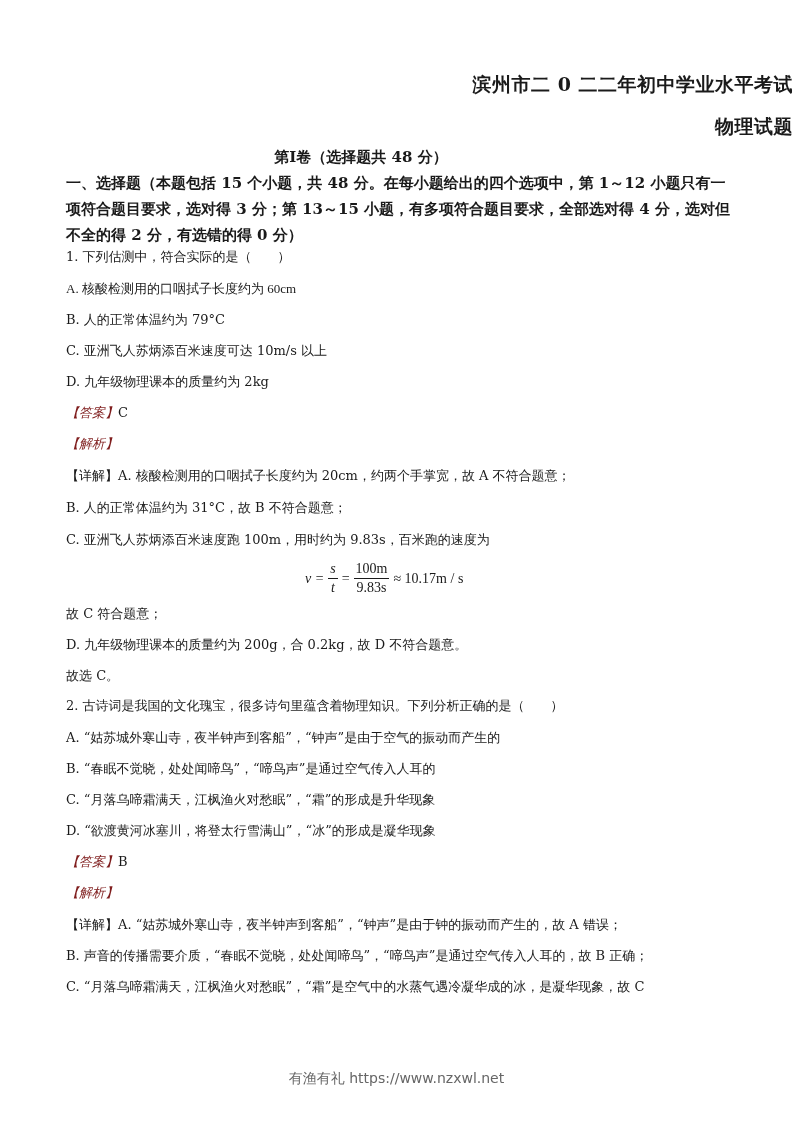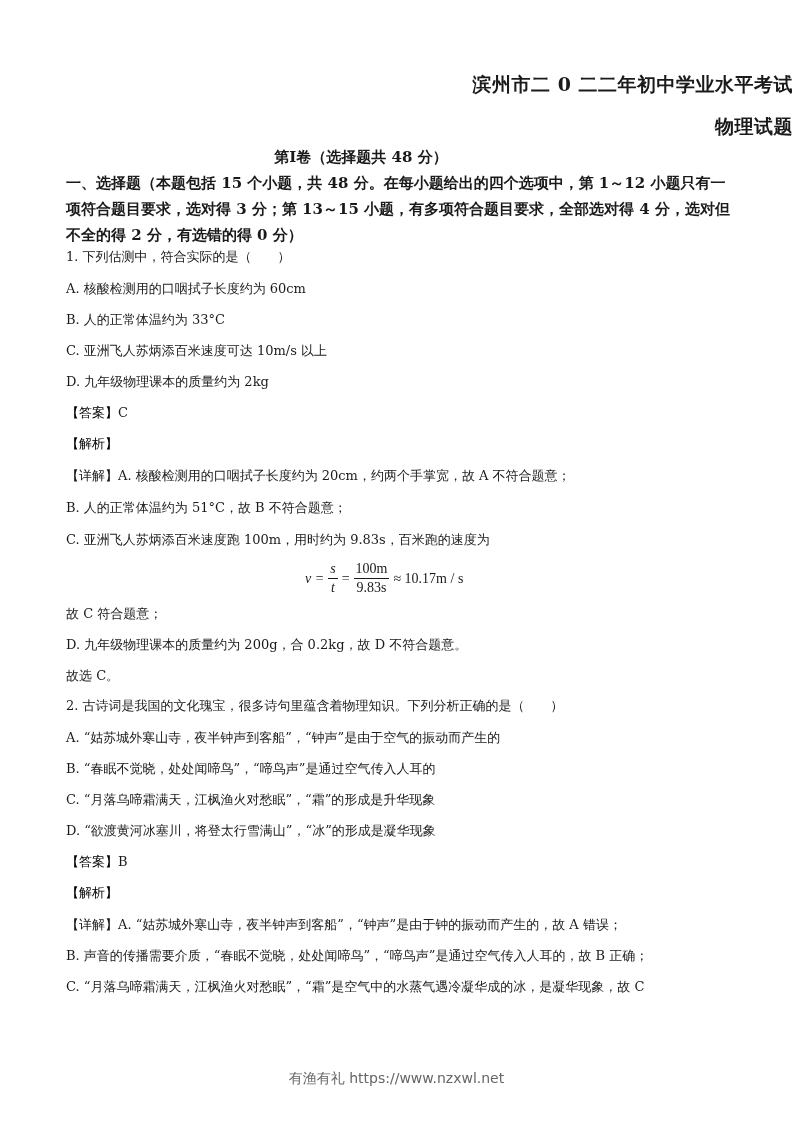--- a/index.html
+++ b/index.html
@@ -15,21 +15,21 @@
   }
   .section {
     left: 0; width: 722px; text-align: center;
     font-weight: bold; font-size: 15px;
   }
   .instr {
     left: 66px; width: 670px; font-weight: bold; font-size: 15px;
     line-height: 26px; white-space: normal;
   }
   .line { left: 66px; font-size: 13px; }
-  .label { color: #000000; }
+  .label { color: #7f1d1d; font-style: italic; }
   .formula {
     left: 305px; top: 560px; font-size: 14px; font-family: "Liberation Serif", serif;
     display: flex; align-items: center; gap: 4px;
   }
   .frac { display: inline-flex; flex-direction: column; align-items: center; }
   .frac .num { border-bottom: 1px solid #1a1a1a; padding: 0 2px; line-height: 18px; }
   .frac .den { line-height: 18px; padding: 0 2px; }
   .it { font-style: italic; }
   .footer {
     left: 0; width: 793px; text-align: center; top: 1070px;
@@ -38,35 +38,35 @@
 </style>
 </head>
 <body>
 
 <div class="abs title" style="top:72px;">滨州市二 0 二二年初中学业水平考试</div>
 <div class="abs title" style="top:114px;">物理试题</div>
 <div class="abs section" style="top:148px;">第Ⅰ卷（选择题共 48 分）</div>
 <div class="abs instr" style="top:170px;">一、选择题（本题包括 15 个小题，共 48 分。在每小题给出的四个选项中，第 1～12 小题只有一项符合题目要求，选对得 3 分；第 13～15 小题，有多项符合题目要求，全部选对得 4 分，选对但不全的得 2 分，有选错的得 0 分）</div>
 
 <div class="abs line" style="top:248px;">1. 下列估测中，符合实际的是（　　）</div>
-<div class="abs line" style="top:280px;">A. 核酸检测用的口咽拭子长度约为 60cm</div>
-<div class="abs line" style="top:311px;">B. 人的正常体温约为 33°C</div>
+<div class="abs line" style="top:280px;font-family:Liberation Serif, serif;">A. 核酸检测用的口咽拭子长度约为 60cm</div>
+<div class="abs line" style="top:311px;">B. 人的正常体温约为 79°C</div>
 <div class="abs line" style="top:342px;">C. 亚洲飞人苏炳添百米速度可达 10m/s 以上</div>
 <div class="abs line" style="top:373px;">D. 九年级物理课本的质量约为 2kg</div>
 
 <div class="abs line" style="top:404px;">
   <span class="label">【答案】</span><span>C</span>
 </div>
 <div class="abs line" style="top:435px;">
   <span class="label">【解析】</span>
 </div>
 <div class="abs line" style="top:467px;">
   <span>【详解】</span><span>A. 核酸检测用的口咽拭子长度约为 20cm，约两个手掌宽，故 A 不符合题意；</span>
 </div>
-<div class="abs line" style="top:499px;">B. 人的正常体温约为 51°C，故 B 不符合题意；</div>
+<div class="abs line" style="top:499px;">B. 人的正常体温约为 31°C，故 B 不符合题意；</div>
 <div class="abs line" style="top:531px;">C. 亚洲飞人苏炳添百米速度跑 100m，用时约为 9.83s，百米跑的速度为</div>
 
 <div class="abs formula">
   <span class="it">v =</span>
   <span class="frac">
     <span class="num it">s</span>
     <span class="den it">t</span>
   </span>
   <span>=</span>
   <span class="frac">

